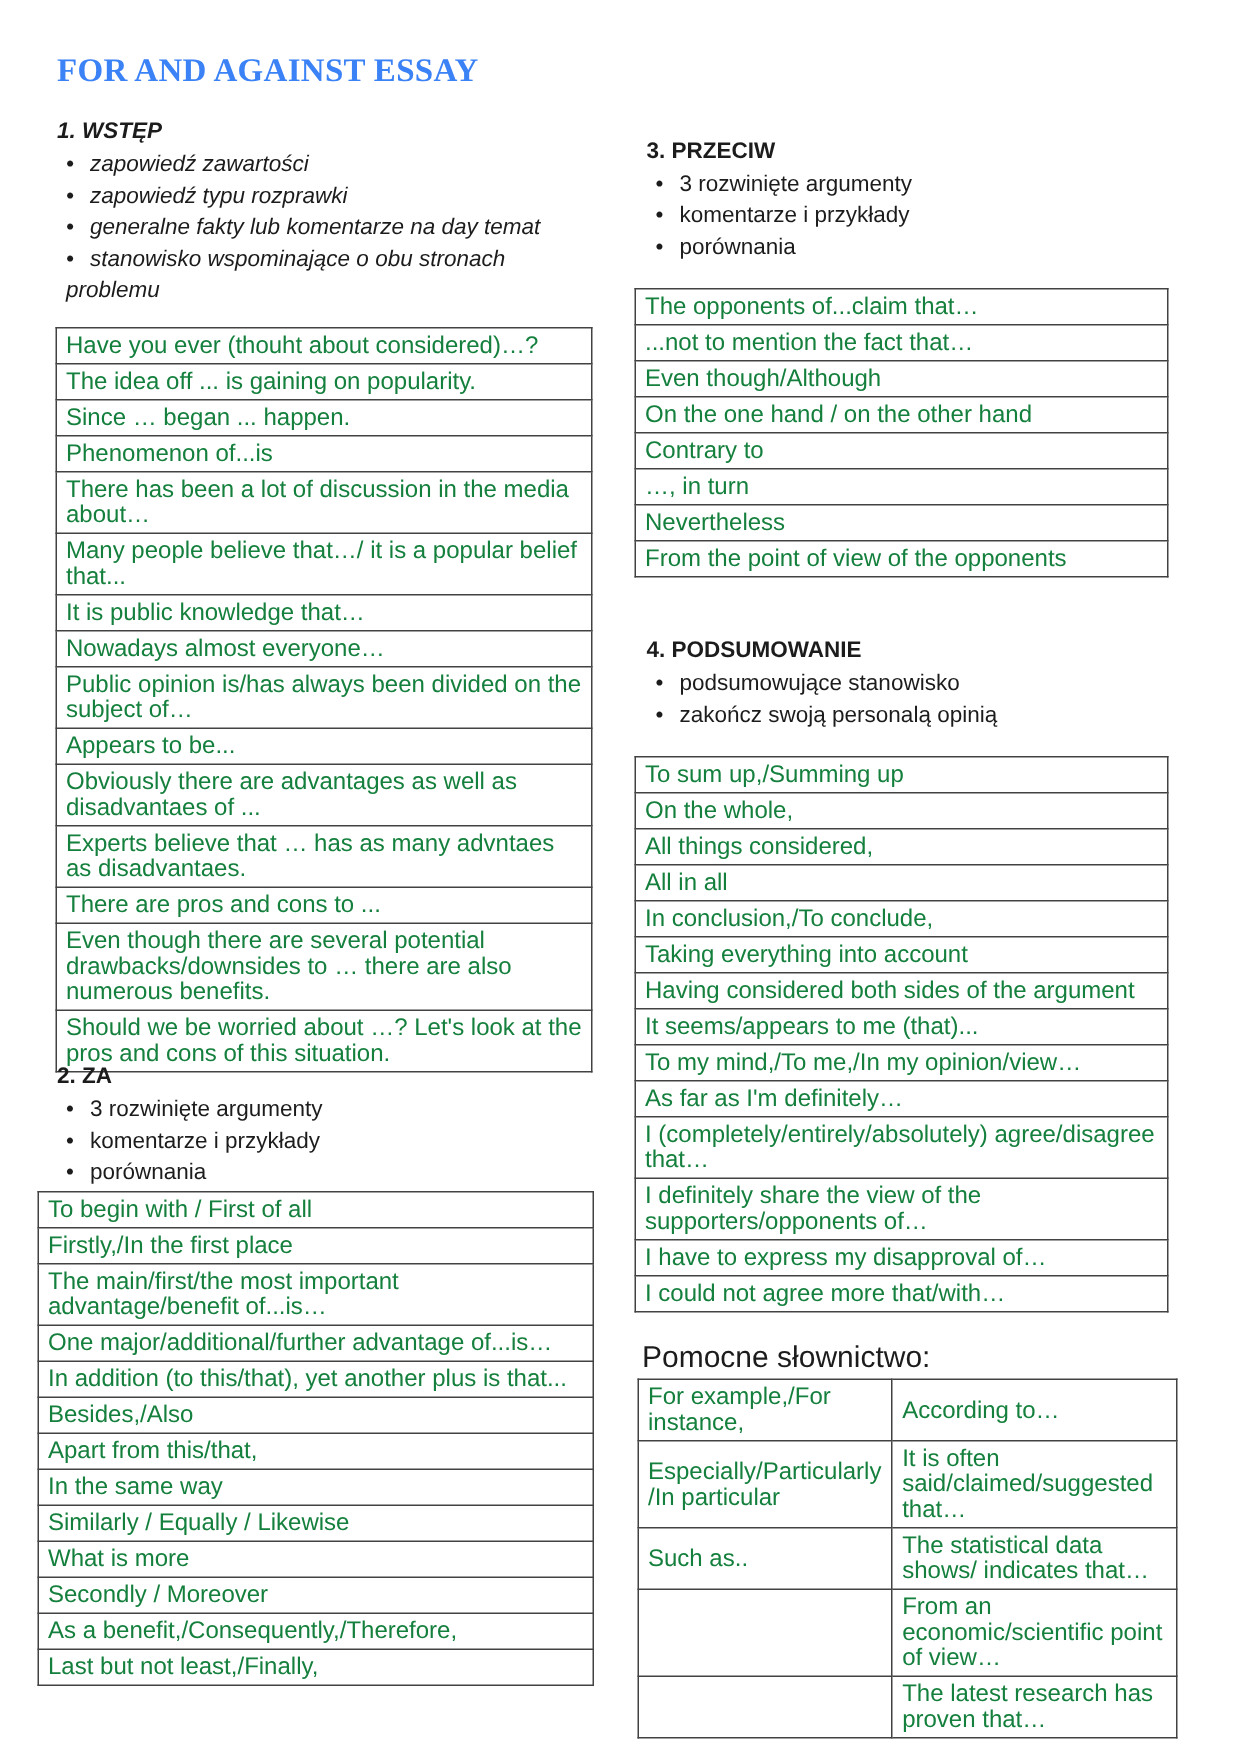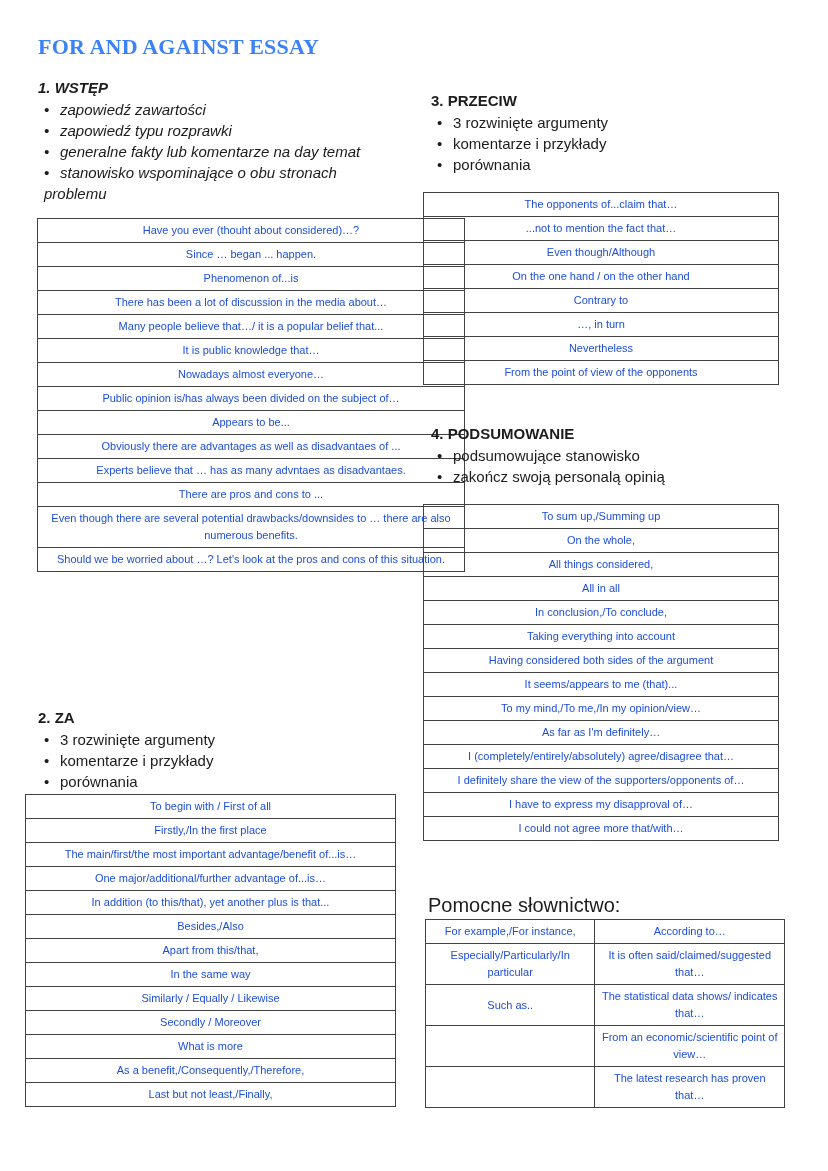--- a/index.html
+++ b/index.html
@@ -38,37 +38,37 @@
   }
   .section ul li { margin: 0; }
   .bullet { display: inline-block; width: 16px; }
   .phrase-table {
     position: absolute;
     border-collapse: collapse;
     table-layout: fixed;
   }
   .phrase-table td {
     border: 1px solid #424242;
-    text-align: center;
+    text-align: left;
     vertical-align: middle;
     padding: 3px 6px;
-    font-size: 11px;
+    font-size: 16px;
     line-height: 17px;
-    color: #1d4ed8;
+    color: #15803d;
     word-wrap: break-word;
   }
   .slownictwo-heading {
     position: absolute;
     left: 428px; top: 894px;
     margin: 0;
     font-size: 20px;
     font-weight: normal;
     color: #1c1c1c;
   }
-  #t-wstep   { left: 37px;  top: 218px; width: 428px; }
+  #t-wstep   { left: 37px;  top: 218px; width: 358px; }
   #t-za      { left: 25px;  top: 794px; width: 371px; padding-left: 46px; }
   #t-przeciw { left: 423px; top: 192px; width: 356px; }
   #t-pods    { left: 423px; top: 504px; width: 356px; }
   #t-slow    { left: 425px; top: 919px; width: 360px; }
   #t-slow td.c-left  { width: 47%; }
   #t-slow td.c-right { width: 53%; }
   #sec-wstep { left: 38px;  top: 79px;  width: 362px; font-style: italic; }
   #sec-za    { left: 38px;  top: 709px; width: 362px; }
   #sec-przeciw { left: 431px; top: 92px;  width: 356px; }
   #sec-pods    { left: 431px; top: 425px; width: 356px; }
@@ -89,20 +89,23 @@
         <li><span class="bullet">•</span><span>stanowisko wspominające o obu stronach problemu</span></li>
       </ul>
   </div>
 
   <table class="phrase-table" id="t-wstep">
     <tbody>
         <tr>
           <td>Have you ever (thouht about considered)…?</td>
         </tr>
         <tr>
+          <td>The idea off ... is gaining on popularity.</td>
+        </tr>
+        <tr>
           <td>Since … began ... happen.</td>
         </tr>
         <tr>
           <td>Phenomenon of...is</td>
         </tr>
         <tr>
           <td>There has been a lot of discussion in the media about…</td>
         </tr>
         <tr>
           <td>Many people believe that…/ it is a popular belief that...</td>
@@ -169,24 +172,24 @@
         <tr>
           <td>Apart from this/that,</td>
         </tr>
         <tr>
           <td>In the same way</td>
         </tr>
         <tr>
           <td>Similarly / Equally / Likewise</td>
         </tr>
         <tr>
+          <td>What is more</td>
+        </tr>
+        <tr>
           <td>Secondly / Moreover</td>
-        </tr>
-        <tr>
-          <td>What is more</td>
         </tr>
         <tr>
           <td>As a benefit,/Consequently,/Therefore,</td>
         </tr>
         <tr>
           <td>Last but not least,/Finally,</td>
         </tr>
       </tbody>
   </table>
 

